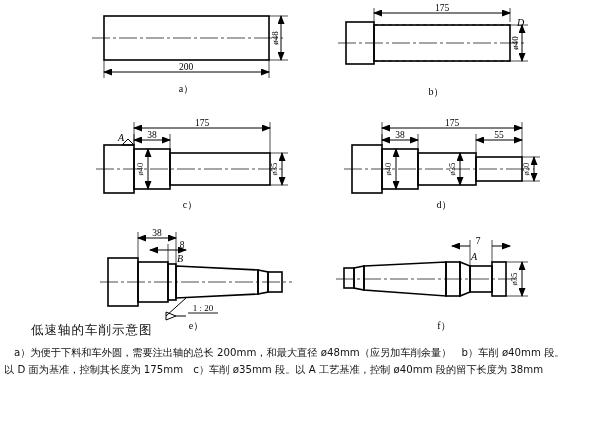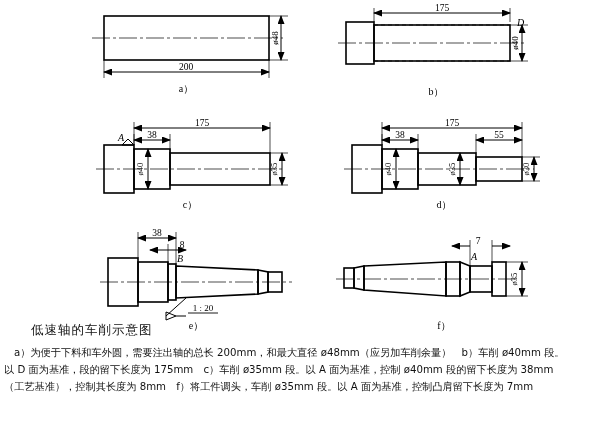--- a/index.html
+++ b/index.html
@@ -224,17 +224,16 @@
       <line x1="522" y1="262" x2="522" y2="296" stroke="#000" stroke-width="1" marker-start="url(#ahs)" marker-end="url(#ah)"></line>
       <text x="517" y="279" font-size="8.5" text-anchor="middle" transform="rotate(-90 517 279)" font-family="Liberation Serif, serif">ø35</text>
       <text x="444" y="329" font-size="10" text-anchor="middle" font-family="Liberation Serif, serif">f）</text>
     </g>
   </svg>
 
   <div class="ttl">低速轴的车削示意图</div>
 
   <div class="caption">
     <span class="ln i">a）为便于下料和车外圆，需要注出轴的总长 200mm，和最大直径 ø48mm（应另加车削余量）　b）车削 ø40mm 段。</span>
-    <span class="ln">以 D 面为基准，段的留下长度为 175mm　c）车削 ø35mm 段。以 A 面为基准，控制 ø40mm 段的留下长度为 38mm</span>
-    <span class="ln">（工艺基准），控制其长度为 8mm　f）将工件调头，车削 ø35mm 段。以 A 面为基准，控制凸肩留下长度为 7mm</span>
+    <span class="ln">以 D 面为基准，控制其长度为 175mm　c）车削 ø35mm 段。以 A 工艺基准，控制 ø40mm 段的留下长度为 38mm</span>
   </div>
 
 </div>
 
 </body></html>

